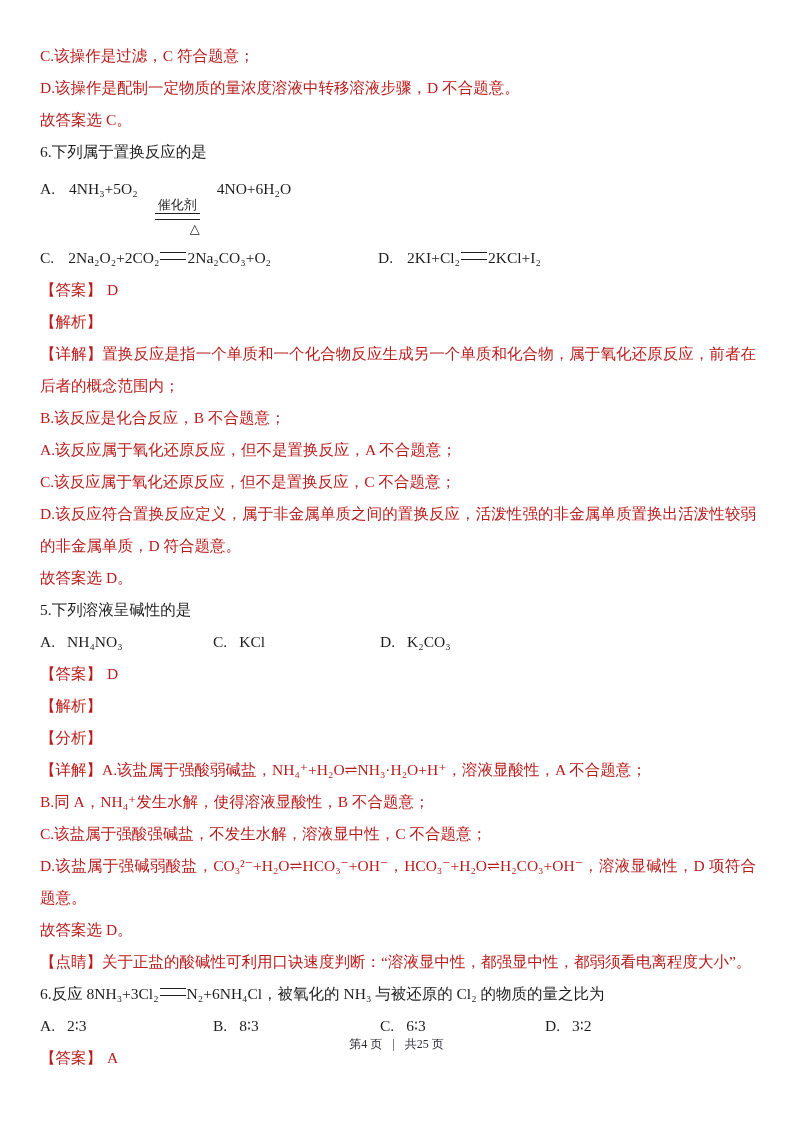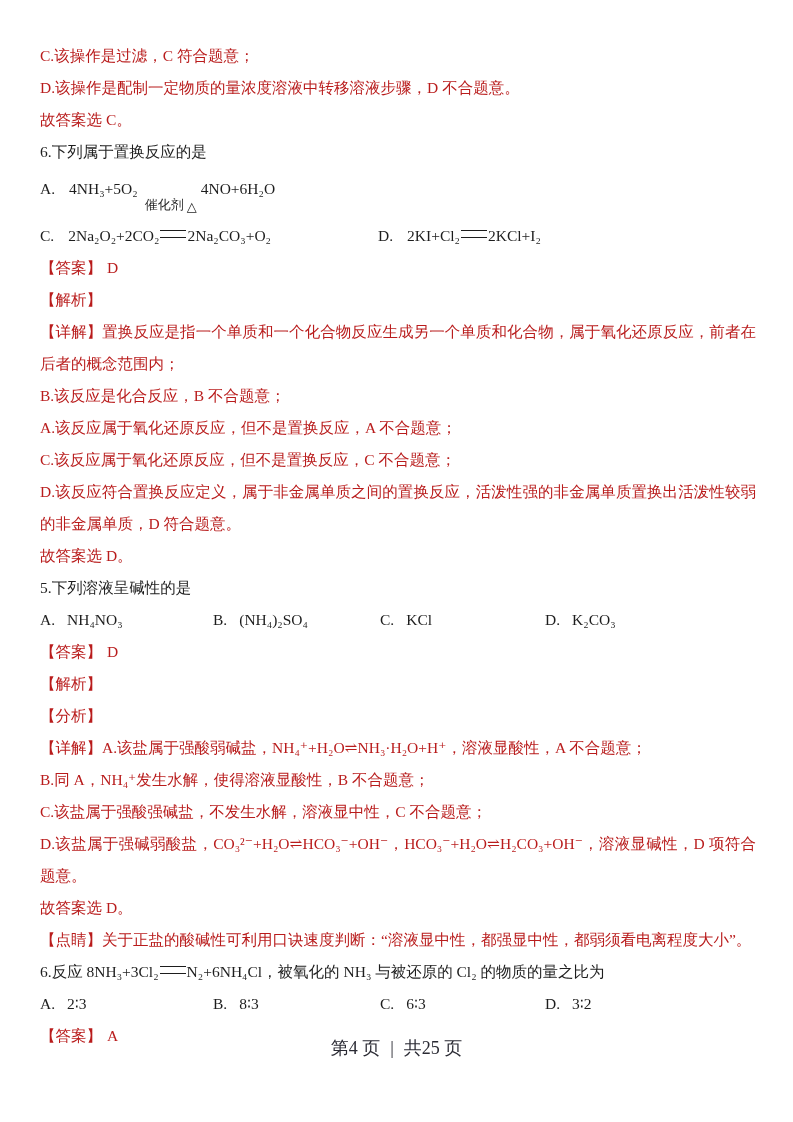--- a/index.html
+++ b/index.html
@@ -13,36 +13,36 @@
   .red{color:#b91c1c;}
   .ans{margin-left:5px;}
   
   .dbleq{
     display:inline-block;width:26px;height:6px;
     border-top:1.5px solid currentColor;border-bottom:1.5px solid currentColor;
     vertical-align:3px;margin:0 1px;
   }
   
   .cond{
-    display:inline-flex;flex-direction:row;align-items:flex-end;
-    vertical-align:-15px;margin:0 4px;line-height:1;
+    display:inline-flex;flex-direction:column;align-items:flex-end;
+    vertical-align:-15px;margin:0 17px;line-height:1;
   }
   .cond .top{font-size:13px;padding:0 3px 2px;}
   .cond .bar{align-self:stretch;height:5px;border-top:1.5px solid currentColor;border-bottom:1.5px solid currentColor;}
   .cond .bot{font-size:13px;padding-top:2px;}
   
   .eqs{display:grid;grid-template-columns:338px 1fr;line-height:32px;}
   .eqs.row1{padding:5px 0 7px;align-items:center;}
   .eq-lbl{margin-right:14px;}
   
   .opts{display:grid;grid-template-columns:173px 167px 165px 1fr;line-height:32px;}
   .opt .lbl{margin-right:12px;}
   .footer{
     position:absolute;left:0;top:1036px;width:793px;text-align:center;
-    font-size:18px;color:#2a2a33;
+    font-size:12px;color:#2a2a33;
   }
   .footer .sep{margin:0 10px;}
 </style>
 </head>
 <body>
 
 <div class="content">
 
   <p class="red">C.该操作是过滤，C 符合题意；</p>
   <p class="red">D.该操作是配制一定物质的量浓度溶液中转移溶液步骤，D 不合题意。</p>
@@ -73,21 +73,20 @@
   <p class="red">【详解】置换反应是指一个单质和一个化合物反应生成另一个单质和化合物，属于氧化还原反应，前者在后者的概念范围内；</p>
   <p class="red">B.该反应是化合反应，B 不合题意；</p>
   <p class="red">A.该反应属于氧化还原反应，但不是置换反应，A 不合题意；</p>
   <p class="red">C.该反应属于氧化还原反应，但不是置换反应，C 不合题意；</p>
   <p class="red">D.该反应符合置换反应定义，属于非金属单质之间的置换反应，活泼性强的非金属单质置换出活泼性较弱的非金属单质，D 符合题意。</p>
   <p class="red">故答案选 D。</p>
 
   <p>5.下列溶液呈碱性的是</p>
   <div class="opts">
     <div class="opt"><span class="lbl">A.</span><span>NH₄NO₃</span></div>
-    <div class="opt"><span class="lbl">B.</span><span>(NH₄)₂SO₄</span></div>
     <div class="opt"><span class="lbl">C.</span><span>KCl</span></div>
     <div class="opt"><span class="lbl">D.</span><span>K₂CO₃</span></div>
   </div>
   <p class="red"><span>【答案】</span><span class="ans">D</span></p>
   <p class="red">【解析】</p>
   <p class="red">【分析】</p>
   <p class="red">【详解】A.该盐属于强酸弱碱盐，NH₄⁺+H₂O⇌NH₃·H₂O+H⁺，溶液显酸性，A 不合题意；</p>
   <p class="red">B.同 A，NH₄⁺发生水解，使得溶液显酸性，B 不合题意；</p>
   <p class="red">C.该盐属于强酸强碱盐，不发生水解，溶液显中性，C 不合题意；</p>
   <p class="red">D.该盐属于强碱弱酸盐，CO₃²⁻+H₂O⇌HCO₃⁻+OH⁻，HCO₃⁻+H₂O⇌H₂CO₃+OH⁻，溶液显碱性，D 项符合题意。</p>

